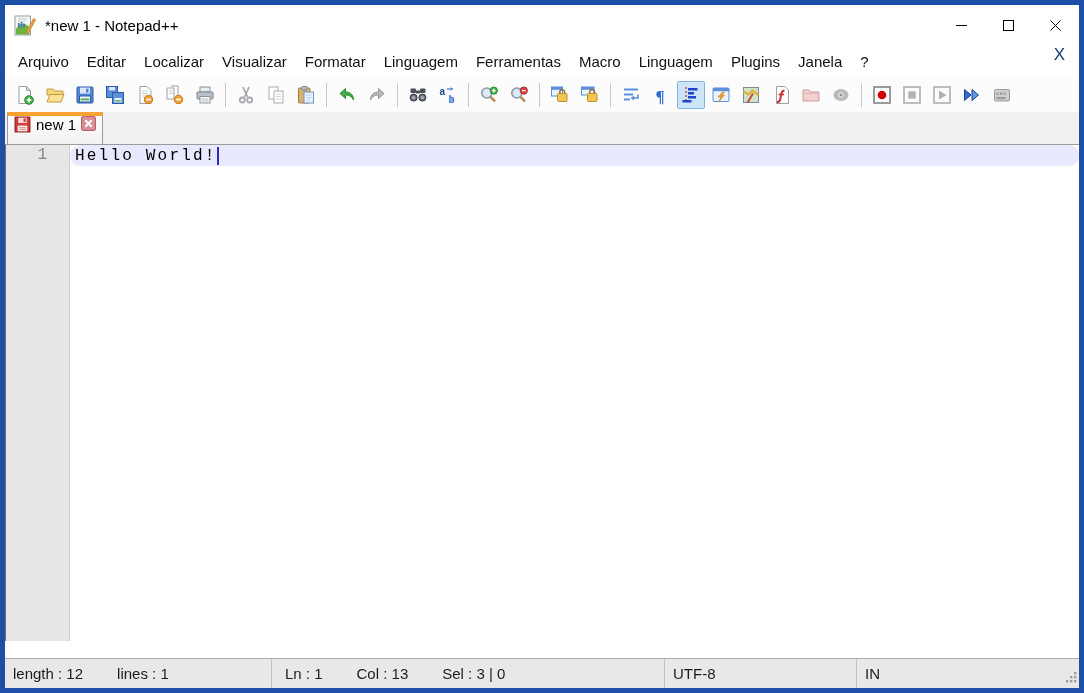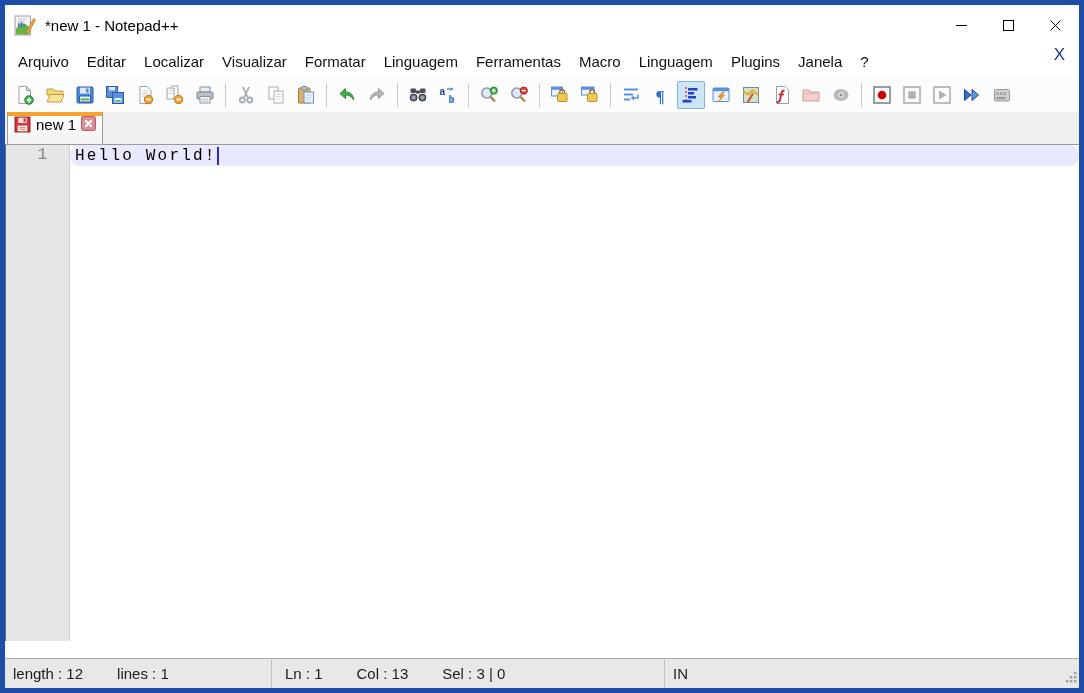--- a/index.html
+++ b/index.html
@@ -442,20 +442,23 @@
   <div class="statusbar">
     <div class="sb-cell sb-c1">
       <span class="sb-part">length : 12</span>
       <span class="sb-part">lines : 1</span>
     </div>
     <div class="sb-cell sb-c2">
       <span class="sb-part">Ln : 1</span>
       <span class="sb-part">Col : 13</span>
       <span class="sb-part">Sel : 3 | 0</span>
     </div>
+    <div class="sb-cell sb-c4">
+      <span class="sb-part">UTF-8</span>
+    </div>
     <div class="sb-cell">
       <span class="sb-part">IN</span>
       <span class="grip">
         <svg width="13" height="13" viewBox="0 0 13 13">
             <g fill="#9e9e9e">
               <rect x="9" y="1" width="2.4" height="2.4"></rect>
               <rect x="9" y="5" width="2.4" height="2.4"></rect>
               <rect x="5" y="5" width="2.4" height="2.4"></rect>
               <rect x="9" y="9" width="2.4" height="2.4"></rect>
               <rect x="5" y="9" width="2.4" height="2.4"></rect>

